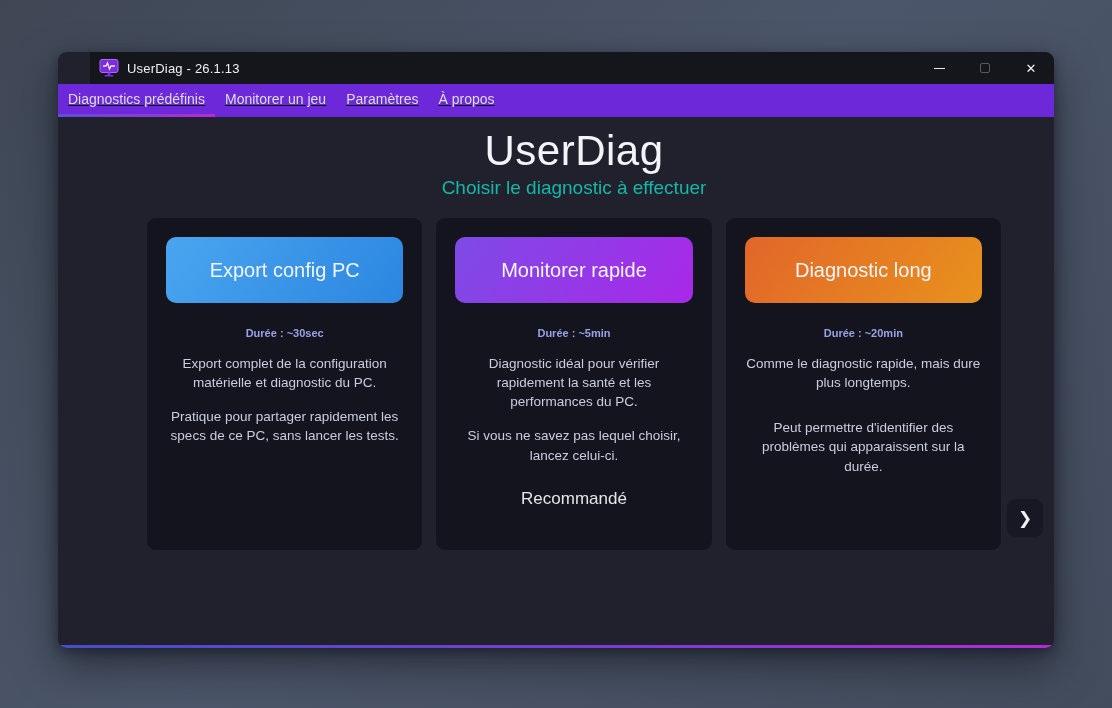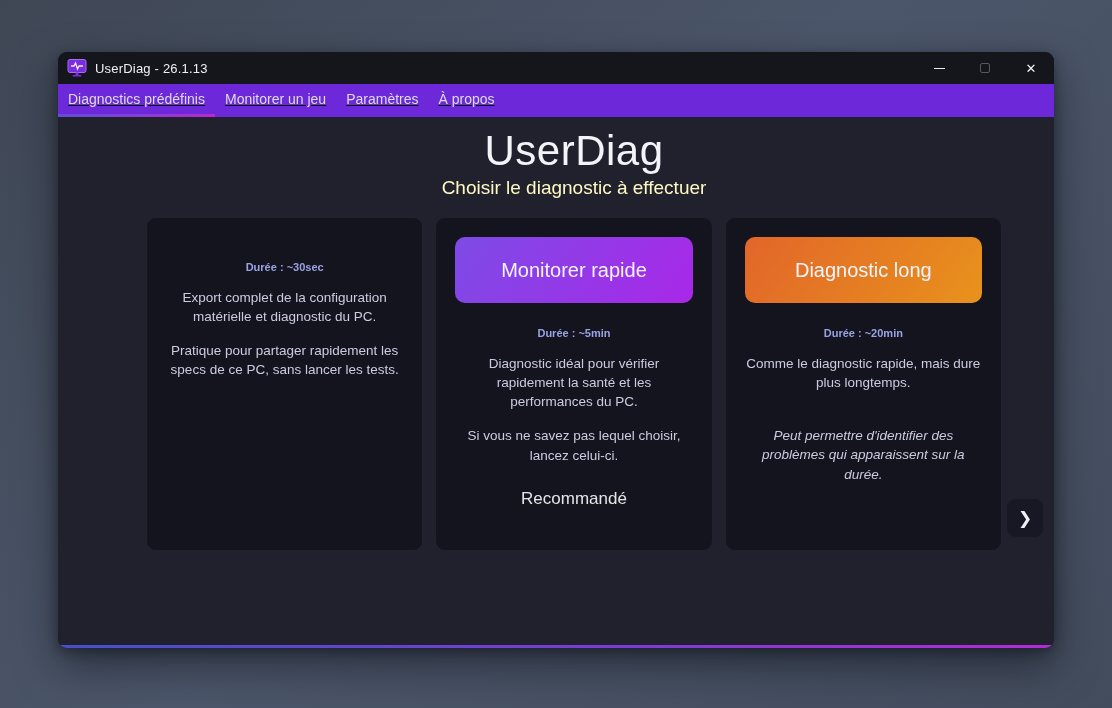--- a/index.html
+++ b/index.html
@@ -17,21 +17,21 @@
     box-shadow: 0 18px 42px rgba(10,12,20,0.5), 0 4px 12px rgba(10,12,20,0.4);
     display: flex; flex-direction: column;
     background: #21212e;
   }
 
   
   .titlebar {
     height: 32px; flex: 0 0 32px;
     background: #15151c;
     display: flex; align-items: center;
-    color: #eef0f6; font-size: 13px;
+    color: #eef0f6; font-size: 13px; margin-left: 32px;
   }
   .titlebar .app-icon { width: 20px; height: 18px; margin: 0 8px 0 9px; display: flex; align-items: center; }
   .titlebar .title-text { flex: 1; letter-spacing: 0.2px; }
   .win-controls { display: flex; height: 100%; }
   .win-btn { width: 46px; height: 100%; display: flex; align-items: center; justify-content: center; cursor: default; }
   .min-glyph { width: 11px; height: 1px; background: #e8e9ef; display: block; }
   .max-glyph { width: 10px; height: 10px; border: 1px solid #585863; border-radius: 2px; display: block; }
   .close-glyph { color: #eef0f6; font-size: 13px; line-height: 1; }
 
   
@@ -57,21 +57,21 @@
     flex: 1; position: relative;
     background: #21212e;
     display: flex; flex-direction: column; align-items: center; padding-left: 36px;
   }
   .page-title {
     margin-top: 10px;
     font-size: 42px; font-weight: 400; color: #f3f3f8; letter-spacing: 0.5px;
   }
   .page-subtitle {
     margin-top: 2px;
-    font-size: 19px; color: #fef9c3;
+    font-size: 19px; color: #14b8a6;
   }
   .desc-input {
     margin-top: 24px;
     width: 856px; height: 31px;
     background: #10101a; border: 1px solid #1b1b26; border-radius: 6px;
     color: #c7cbe8; font-size: 14px; text-align: center;
     font-family: "Liberation Sans", "DejaVu Sans", sans-serif;
     outline: none;
   }
   .desc-input::placeholder { color: #a2a7d8; opacity: 1; }
@@ -99,21 +99,21 @@
   .card-btn.purple { background: linear-gradient(125deg, #7d4be6 0%, #a928e8 100%); }
   .card-btn.orange { background: linear-gradient(125deg, #e2662a 0%, #e8921c 100%); }
   .card-duration {
     margin-top: 24px;
     font-size: 11px; font-weight: bold; color: #9aa2e4;
   }
   .card-para {
     margin-top: 15px;
     font-size: 13.5px; line-height: 1.42; color: #c9cde0;
   }
-  .card-para.spaced { margin-top: 34px; font-style: italic; }
+  .card-para.spaced { margin-top: 26px; }
   .card-badge {
     margin-top: 24px;
     font-size: 17px; font-weight: normal; color: #e5e5e5;
   }
 
   .next-btn {
     position: absolute; right: 10px; top: 381px;
     width: 38px; height: 40px;
     background: #181824; border: 1px solid #20202c; border-radius: 10px;
     display: flex; align-items: center; justify-content: center;
@@ -170,20 +170,21 @@
   </div>
 
   <div class="content">
     <div class="page-title">UserDiag</div>
     <div class="page-subtitle">Choisir le diagnostic à effectuer</div>
 
 
     <div class="cards-row">
 
       <div class="card">
+        <button class="card-btn blue">Export config PC</button>
         <div class="card-duration">Durée : ~30sec</div>
         <div class="card-para">Export complet de la configuration matérielle et diagnostic du PC.</div>
         <div class="card-para">Pratique pour partager rapidement les specs de ce PC, sans lancer les tests.</div>
       </div>
 
       <div class="card">
         <button class="card-btn purple">Monitorer rapide</button>
         <div class="card-duration">Durée : ~5min</div>
         <div class="card-para">Diagnostic idéal pour vérifier rapidement la santé et les performances du PC.</div>
         <div class="card-para">Si vous ne savez pas lequel choisir, lancez celui-ci.</div>

